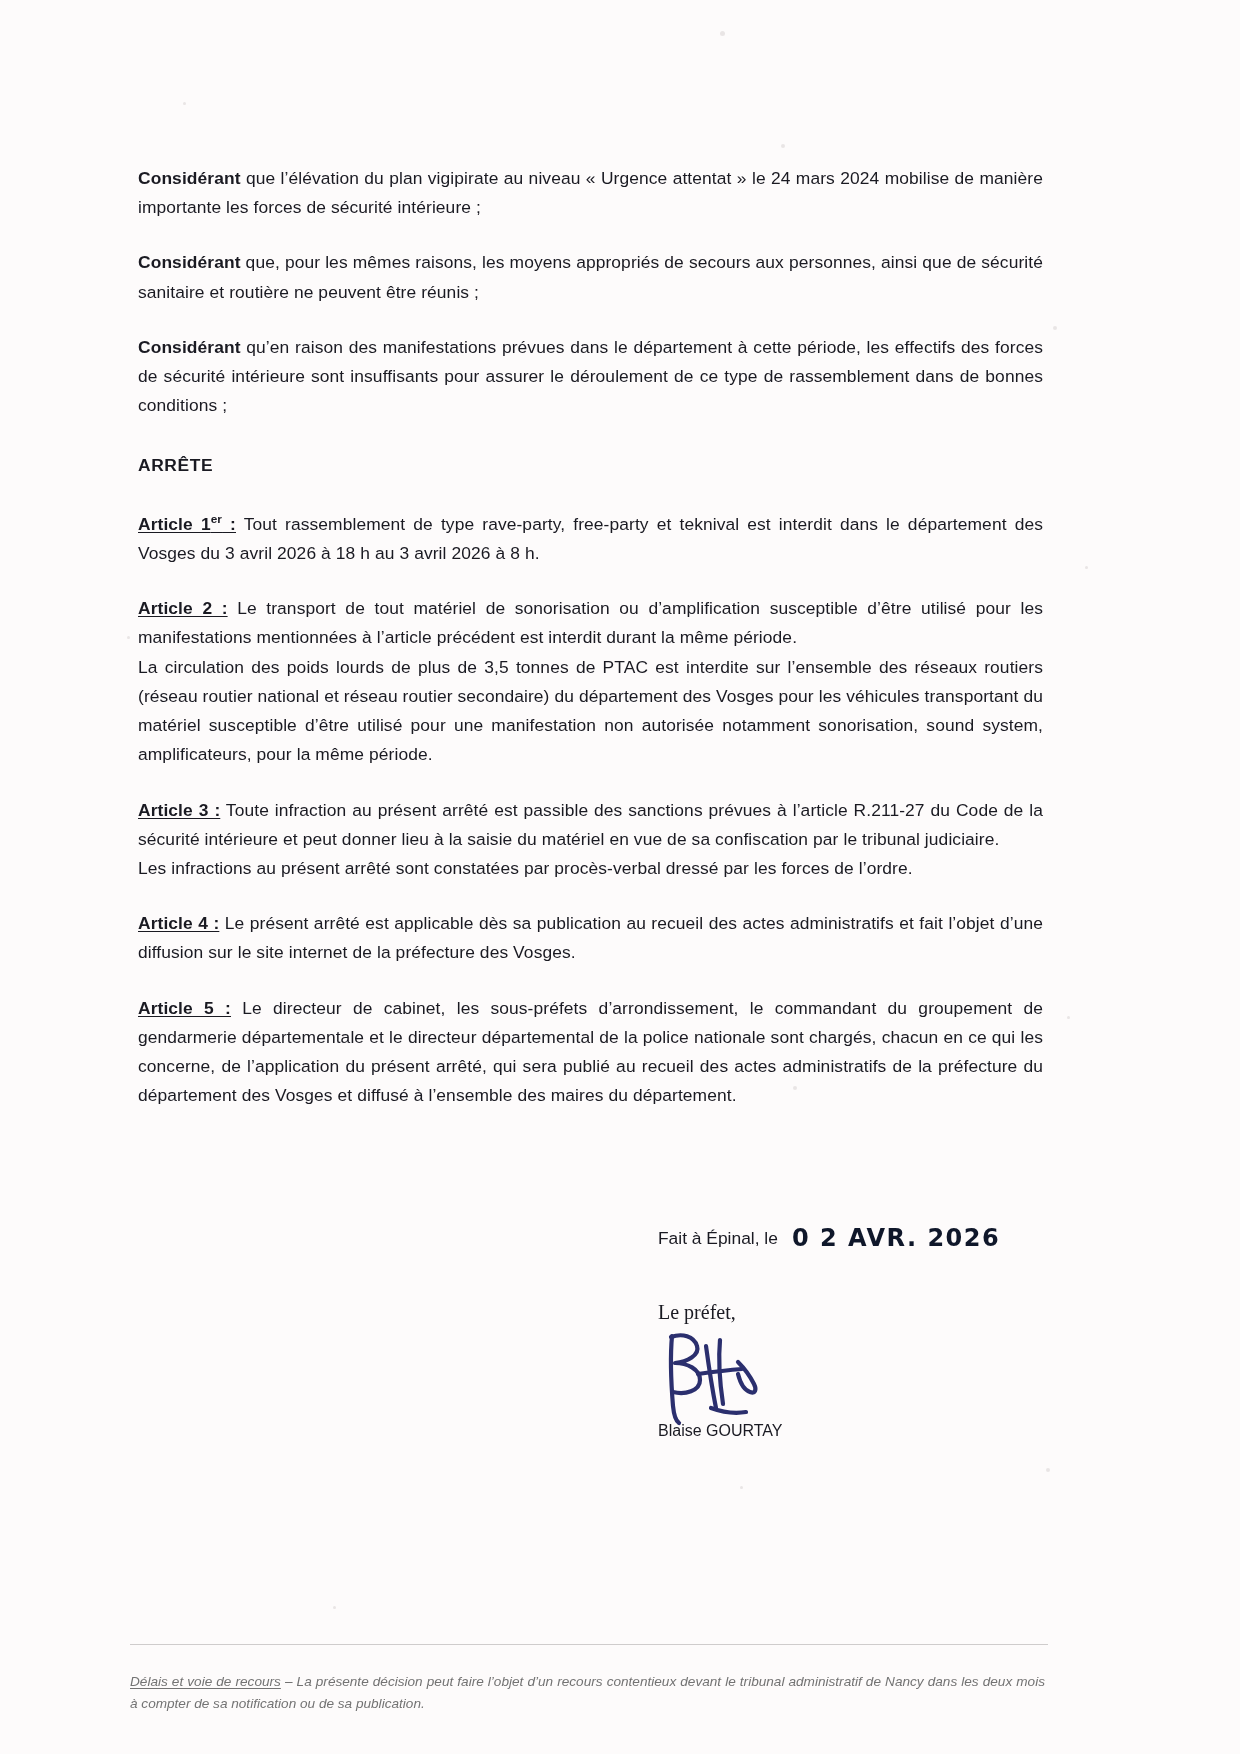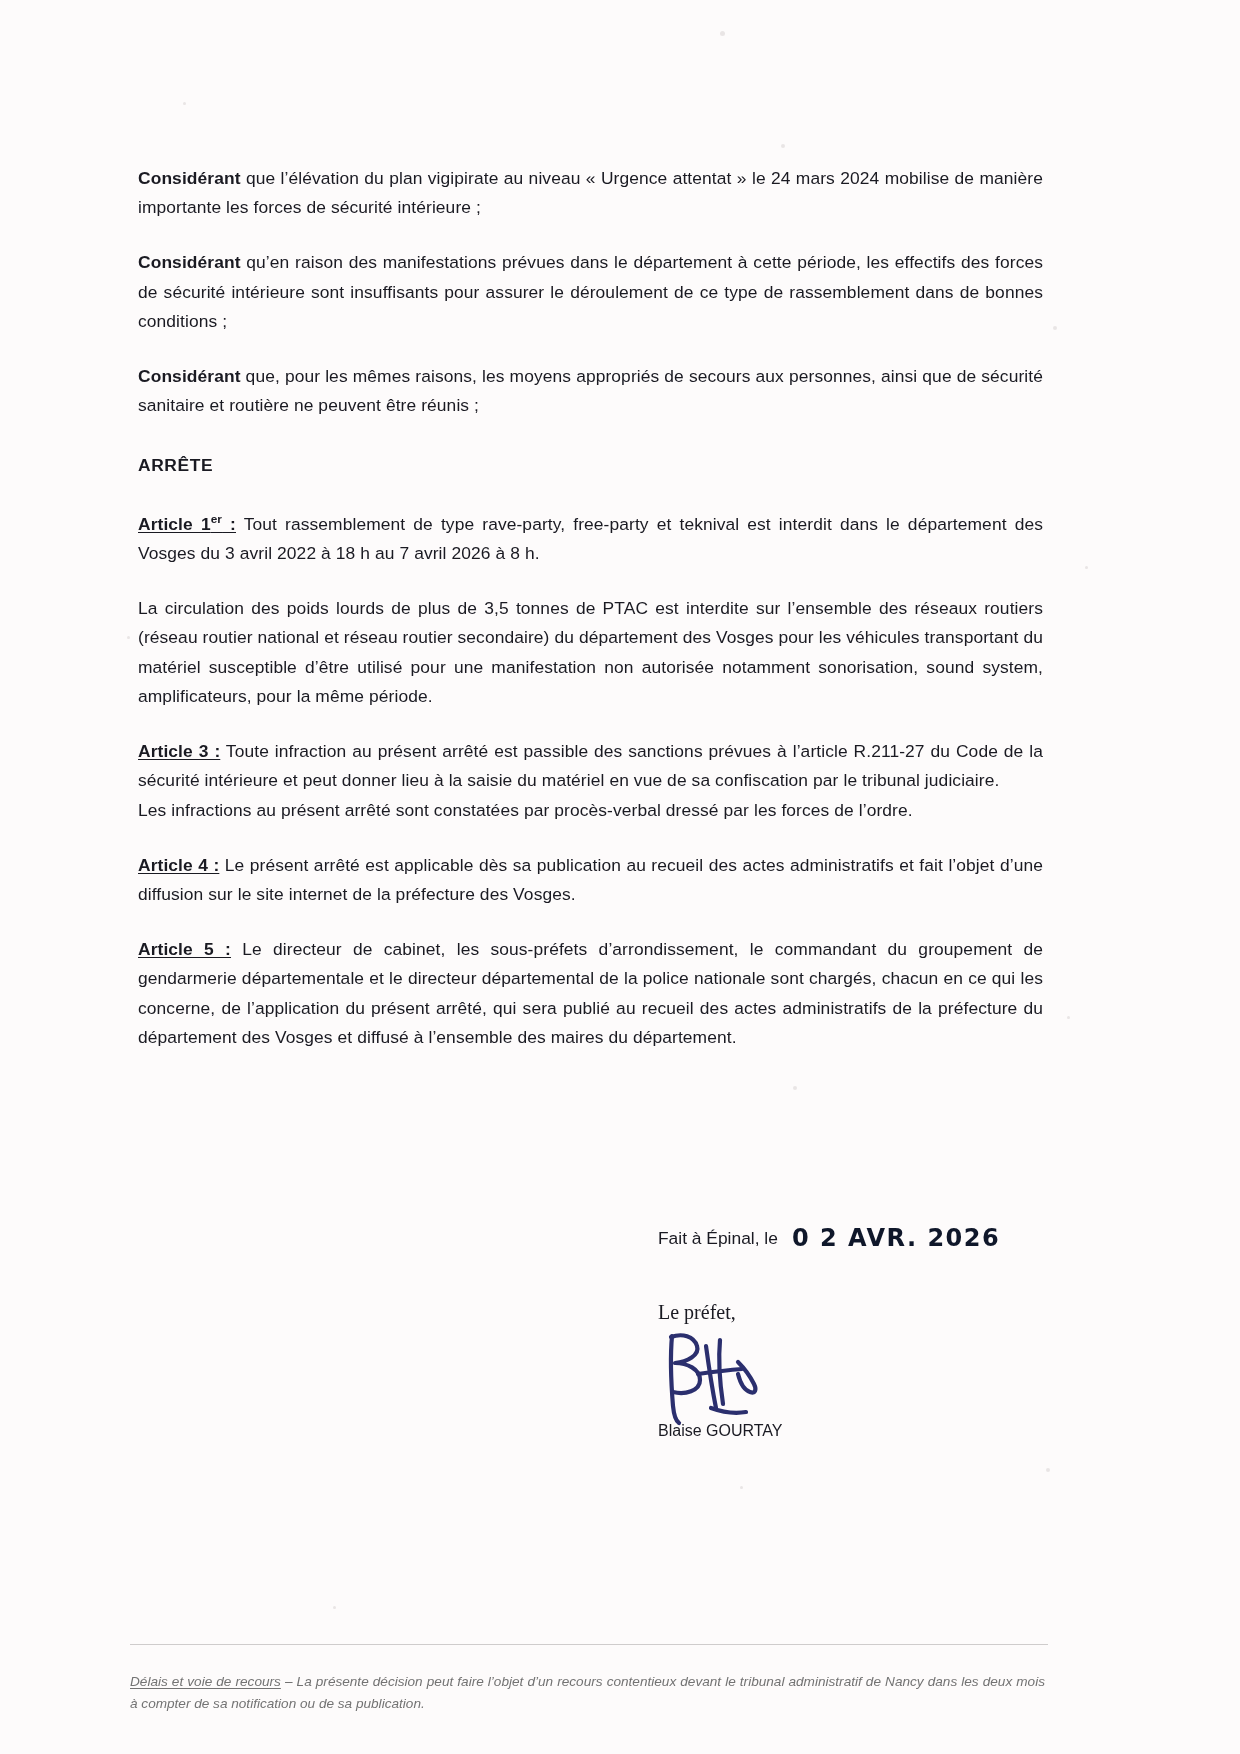--- a/index.html
+++ b/index.html
@@ -142,28 +142,29 @@
   <div class="speck" style="left:1034px;top:1000px;width:3px;height:3px;"></div>
   <div class="speck" style="left:760px;top:1070px;width:4px;height:4px;"></div>
   <div class="speck" style="left:1013px;top:1452px;width:4px;height:4px;"></div>
   <div class="speck" style="left:707px;top:1470px;width:3px;height:3px;"></div>
   <div class="speck" style="left:300px;top:1590px;width:3px;height:3px;"></div>
 
   <div class="content">
 
     <p class="para"><span class="lead">Considérant</span><span> que l’élévation du plan vigipirate au niveau « Urgence attentat » le 24 mars 2024 mobilise de manière importante les forces de sécurité intérieure ;</span></p>
 
+    <p class="para"><span class="lead">Considérant</span><span> que, pour les mêmes raisons, les moyens appropriés de secours aux personnes, ainsi que de sécurité sanitaire et routière ne peuvent être réunis ;</span></p>
+
     <p class="para"><span class="lead">Considérant</span><span> qu’en raison des manifestations prévues dans le département à cette période, les effectifs des forces de sécurité intérieure sont insuffisants pour assurer le déroulement de ce type de rassemblement dans de bonnes conditions ;</span></p>
 
-    <p class="para"><span class="lead">Considérant</span><span> que, pour les mêmes raisons, les moyens appropriés de secours aux personnes, ainsi que de sécurité sanitaire et routière ne peuvent être réunis ;</span></p>
-
     <div class="centered">ARRÊTE</div>
 
-    <p class="para"><span class="art"><span>Article 1</span><sup>er</sup><span> :</span></span><span> Tout rassemblement de type rave-party, free-party et teknival est interdit dans le département des Vosges du 3 avril 2022 à 18 h au 7 avril 2026 à 8 h.</span></p>
-
+    <p class="para"><span class="art"><span>Article 1</span><sup>er</sup><span> :</span></span><span> Tout rassemblement de type rave-party, free-party et teknival est interdit dans le département des Vosges du 3 avril 2026 à 18 h au 3 avril 2026 à 8 h.</span></p>
+
+    <p class="para tight"><span class="art">Article 2 :</span><span> Le transport de tout matériel de sonorisation ou d’amplification susceptible d’être utilisé pour les manifestations mentionnées à l’article précédent est interdit durant la même période.</span></p>
     <p class="para"><span>La circulation des poids lourds de plus de 3,5 tonnes de PTAC est interdite sur l’ensemble des réseaux routiers (réseau routier national et réseau routier secondaire) du département des Vosges pour les véhicules transportant du matériel susceptible d’être utilisé pour une manifestation non autorisée notamment sonorisation, sound system, amplificateurs, pour la même période.</span></p>
 
     <p class="para tight"><span class="art">Article 3 :</span><span> Toute infraction au présent arrêté est passible des sanctions prévues à l’article R.211-27 du Code de la sécurité intérieure et peut donner lieu à la saisie du matériel en vue de sa confiscation par le tribunal judiciaire.</span></p>
     <p class="para"><span>Les infractions au présent arrêté sont constatées par procès-verbal dressé par les forces de l’ordre.</span></p>
 
     <p class="para"><span class="art">Article 4 :</span><span> Le présent arrêté est applicable dès sa publication au recueil des actes administratifs et fait l’objet d’une diffusion sur le site internet de la préfecture des Vosges.</span></p>
 
     <p class="para"><span class="art">Article 5 :</span><span> Le directeur de cabinet, les sous-préfets d’arrondissement, le commandant du groupement de gendarmerie départementale et le directeur départemental de la police nationale sont chargés, chacun en ce qui les concerne, de l’application du présent arrêté, qui sera publié au recueil des actes administratifs de la préfecture du département des Vosges et diffusé à l’ensemble des maires du département.</span></p>
 
   </div>

